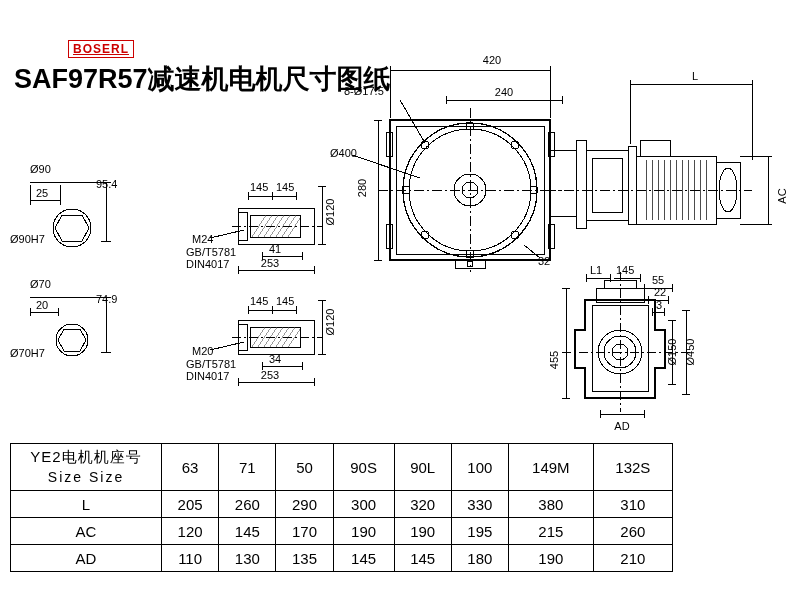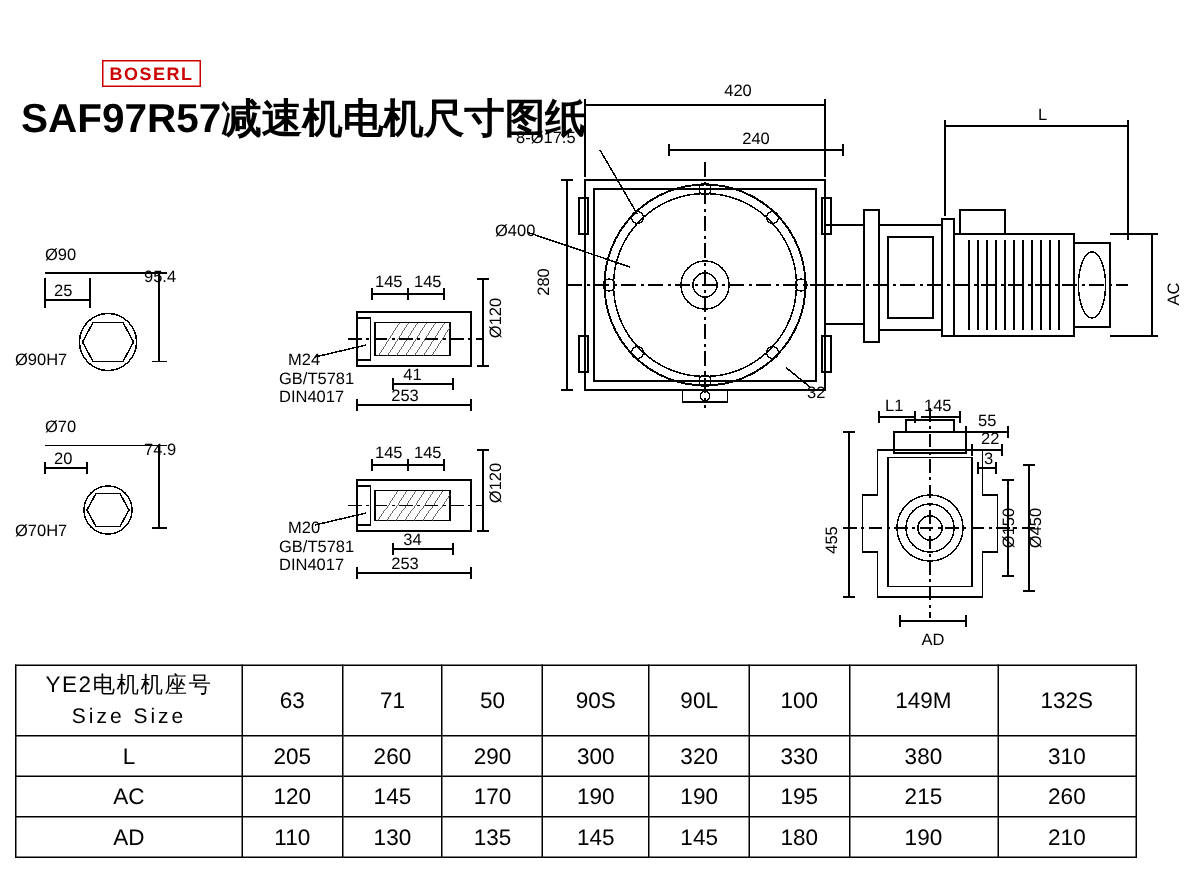--- a/index.html
+++ b/index.html
@@ -22,26 +22,27 @@
   }
   .logo{
     position:absolute;
     left:68px; top:40px;
     border:1px solid #c00;
     color:#c00;
     font-size:12px;
     font-weight:bold;
     padding:1px 4px;
     letter-spacing:1px;
+    text-decoration:underline;
   }
   svg{position:absolute;left:0;top:0;}
   .tbl{
     position:absolute;
     left:10px; top:443px;
-    width:748px;
+    width:663px;
     border-collapse:collapse;
     font-size:15px;
   }
   .tbl td{
     border:1px solid #000;
     text-align:center;
     height:26px;
     padding:0;
     font-family:"Liberation Sans", sans-serif;
   }

